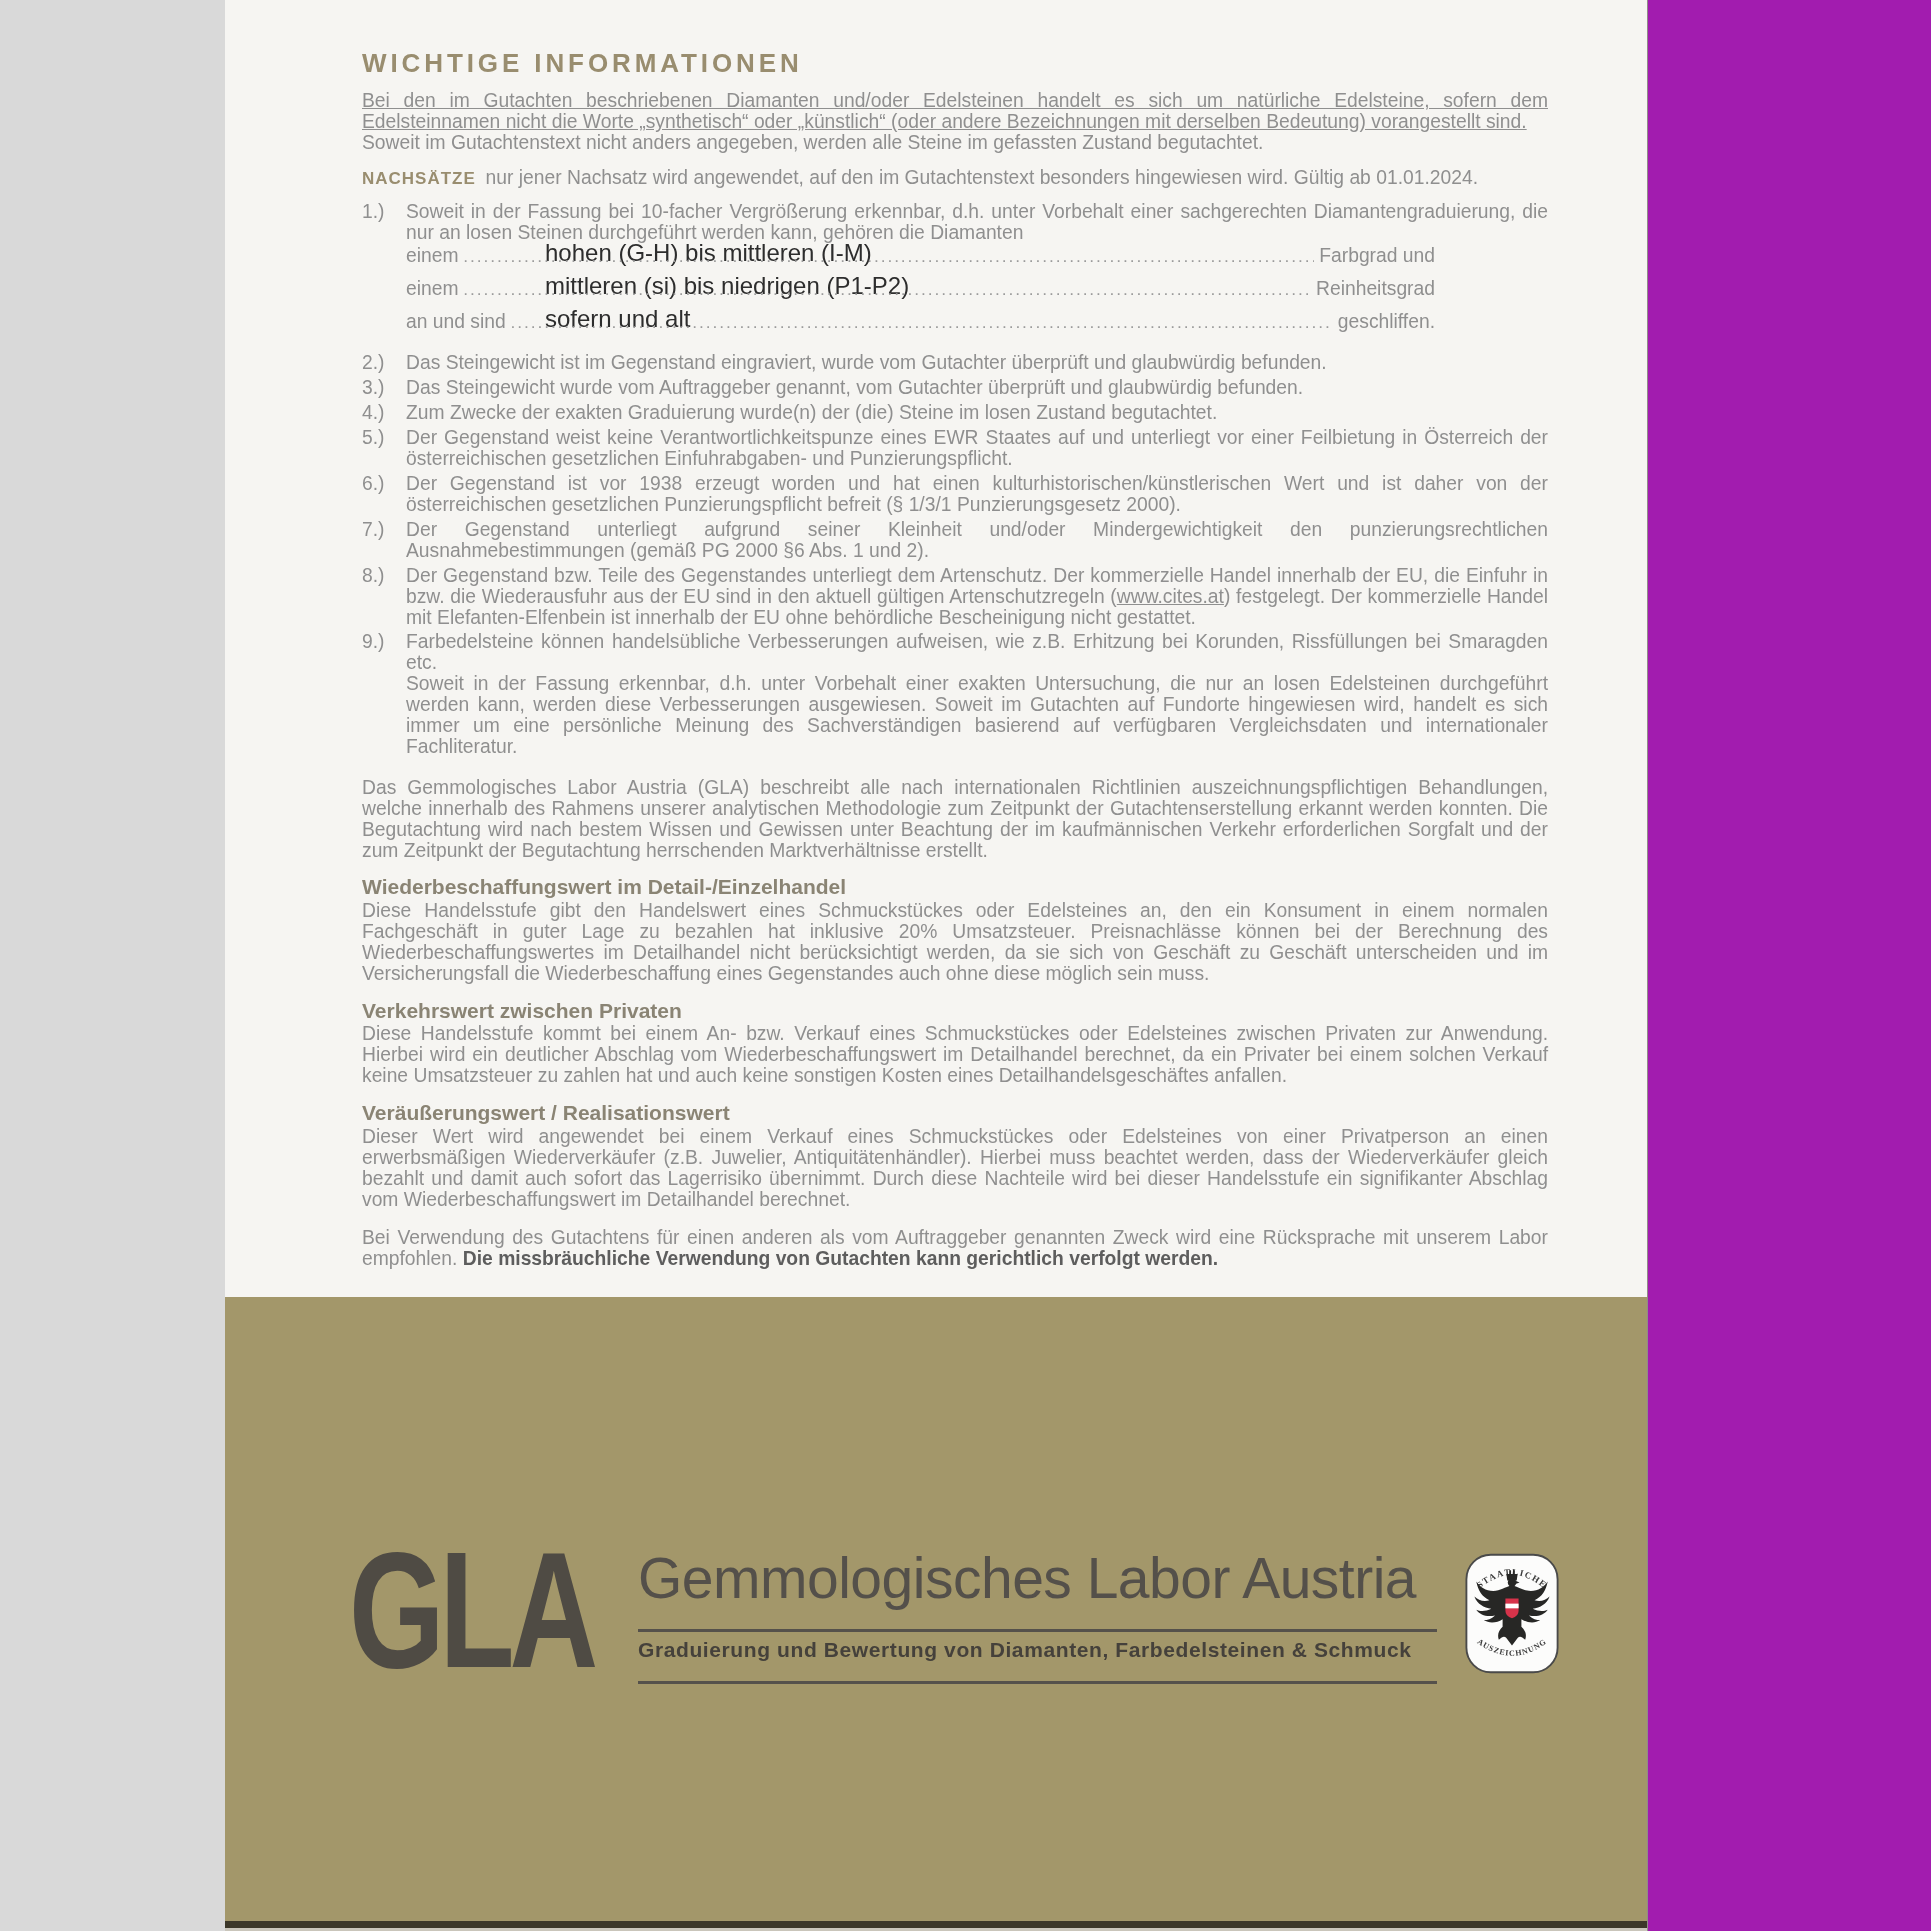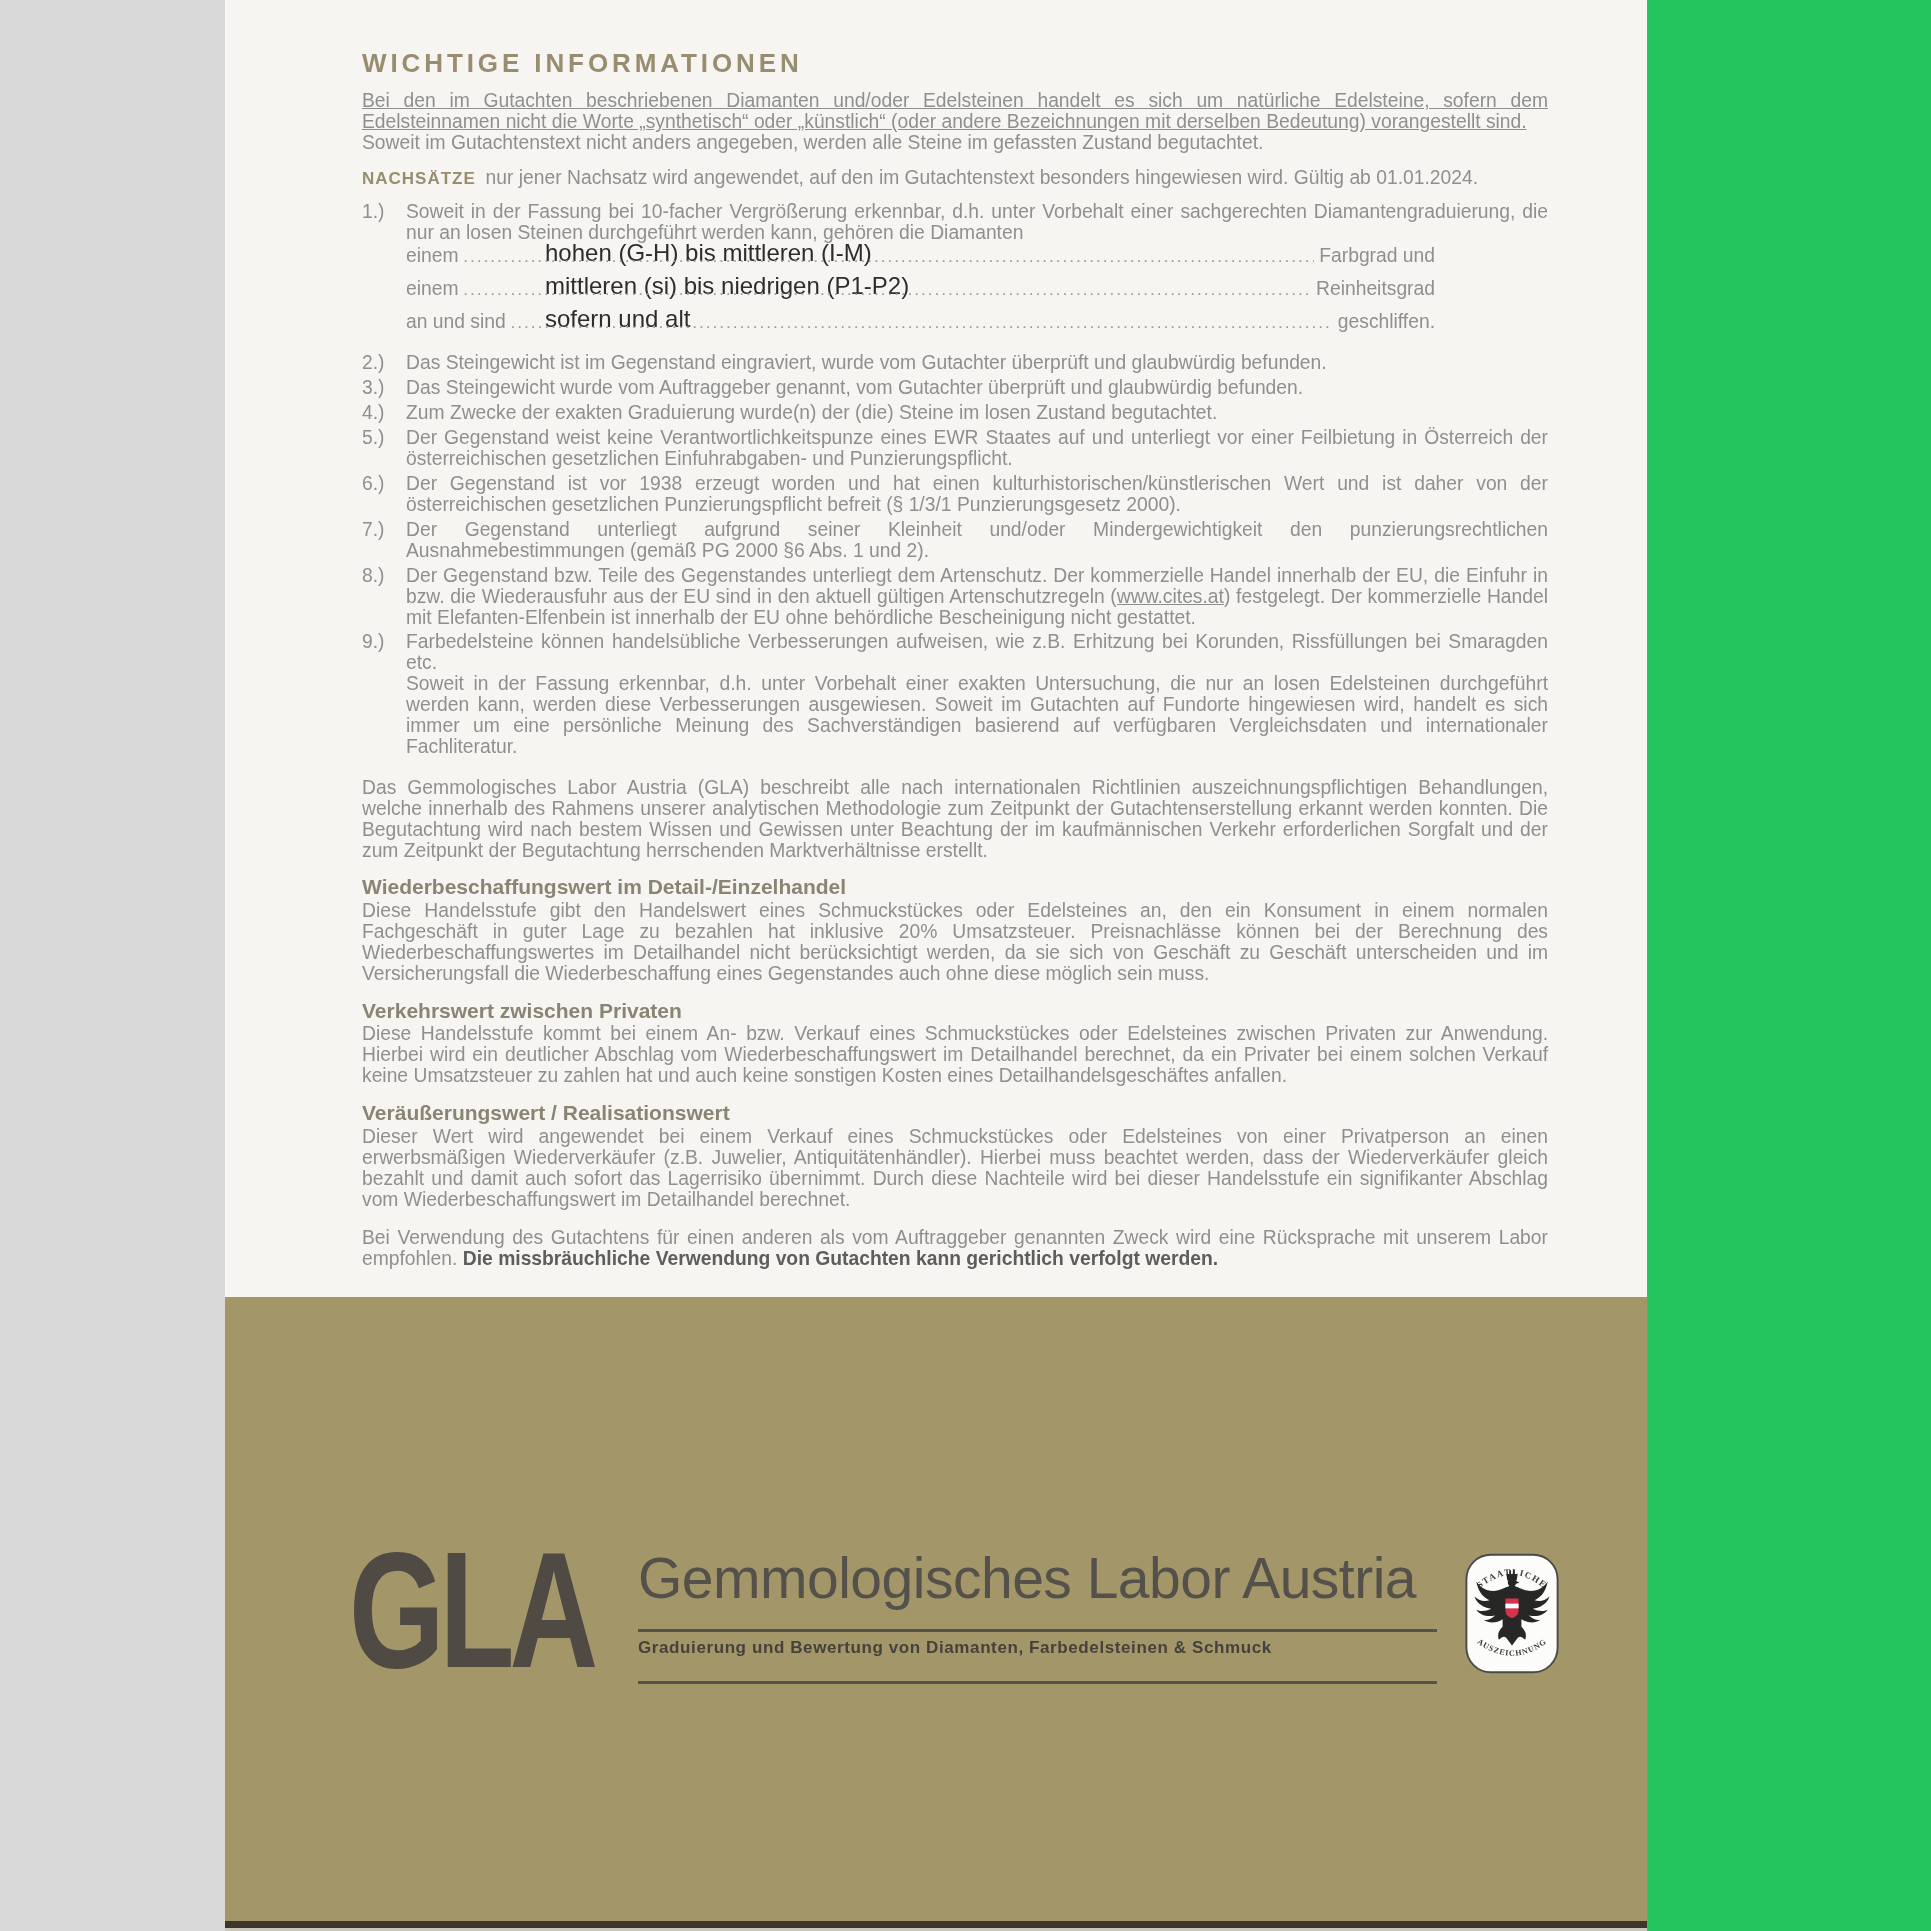--- a/index.html
+++ b/index.html
@@ -1,16 +1,16 @@
 <!DOCTYPE html>
 <html><head>
 <meta charset="utf-8">
 <style>
   html,body{margin:0;padding:0;}
-  #canvas{position:relative;width:1931px;height:1931px;overflow:hidden;background:#22c55e;
+  #canvas{position:relative;width:1931px;height:1931px;overflow:hidden;background:#a21caf;
           font-family:"Liberation Sans", sans-serif;}
   
   .scan-left{position:absolute;left:0;top:0;width:225px;height:1931px;background:#d9d9d9;}
   
   .page{position:absolute;left:225px;top:0;width:1422px;height:1931px;background:#f6f5f2;
         border-right:1.9px solid #8f8d88;}
   
   .content{position:absolute;left:137px;top:0;width:1186px;color:#8f8f8f;
            font-size:19.3px;line-height:21px;}
   .page-title{padding-top:53px;margin:0;font-size:26px;font-weight:700;letter-spacing:3.9px;
@@ -38,21 +38,21 @@
   .gold-band{position:absolute;left:0;top:1297px;width:100%;height:634px;background:#a3976a;}
   .band-edge-dark{position:absolute;left:0;bottom:2.9px;width:100%;height:6.8px;background:#3c3729;}
   .band-edge-light{position:absolute;left:0;bottom:0;width:100%;height:2.9px;background:#c9c5ba;}
   .gla-wordmark{position:absolute;left:124px;top:230px;font-size:166px;line-height:1;font-weight:700;
                 color:#4f4b44;transform:scale(0.74,1);transform-origin:left top;letter-spacing:-6.8px;}
   .org-name{position:absolute;left:413px;top:253px;font-size:57px;line-height:1;color:#54504a;
             letter-spacing:-0.5px;white-space:nowrap;}
   .rule{position:absolute;left:413px;width:799px;height:2.9px;background:#55514b;}
   .rule-1{top:332px;}
   .rule-2{top:384px;}
-  .tagline{position:absolute;left:413px;top:341px;font-size:17px;font-weight:700;letter-spacing:0.6px;
+  .tagline{position:absolute;left:413px;top:341px;font-size:21px;font-weight:700;letter-spacing:0.6px;
            color:#45413b;white-space:nowrap;}
   .emblem{position:absolute;left:1240px;top:256px;width:94px;height:121px;}
 </style>
 </head>
 <body>
 
 <div id="canvas">
   <div class="scan-left"></div>
 
   <div class="page">

